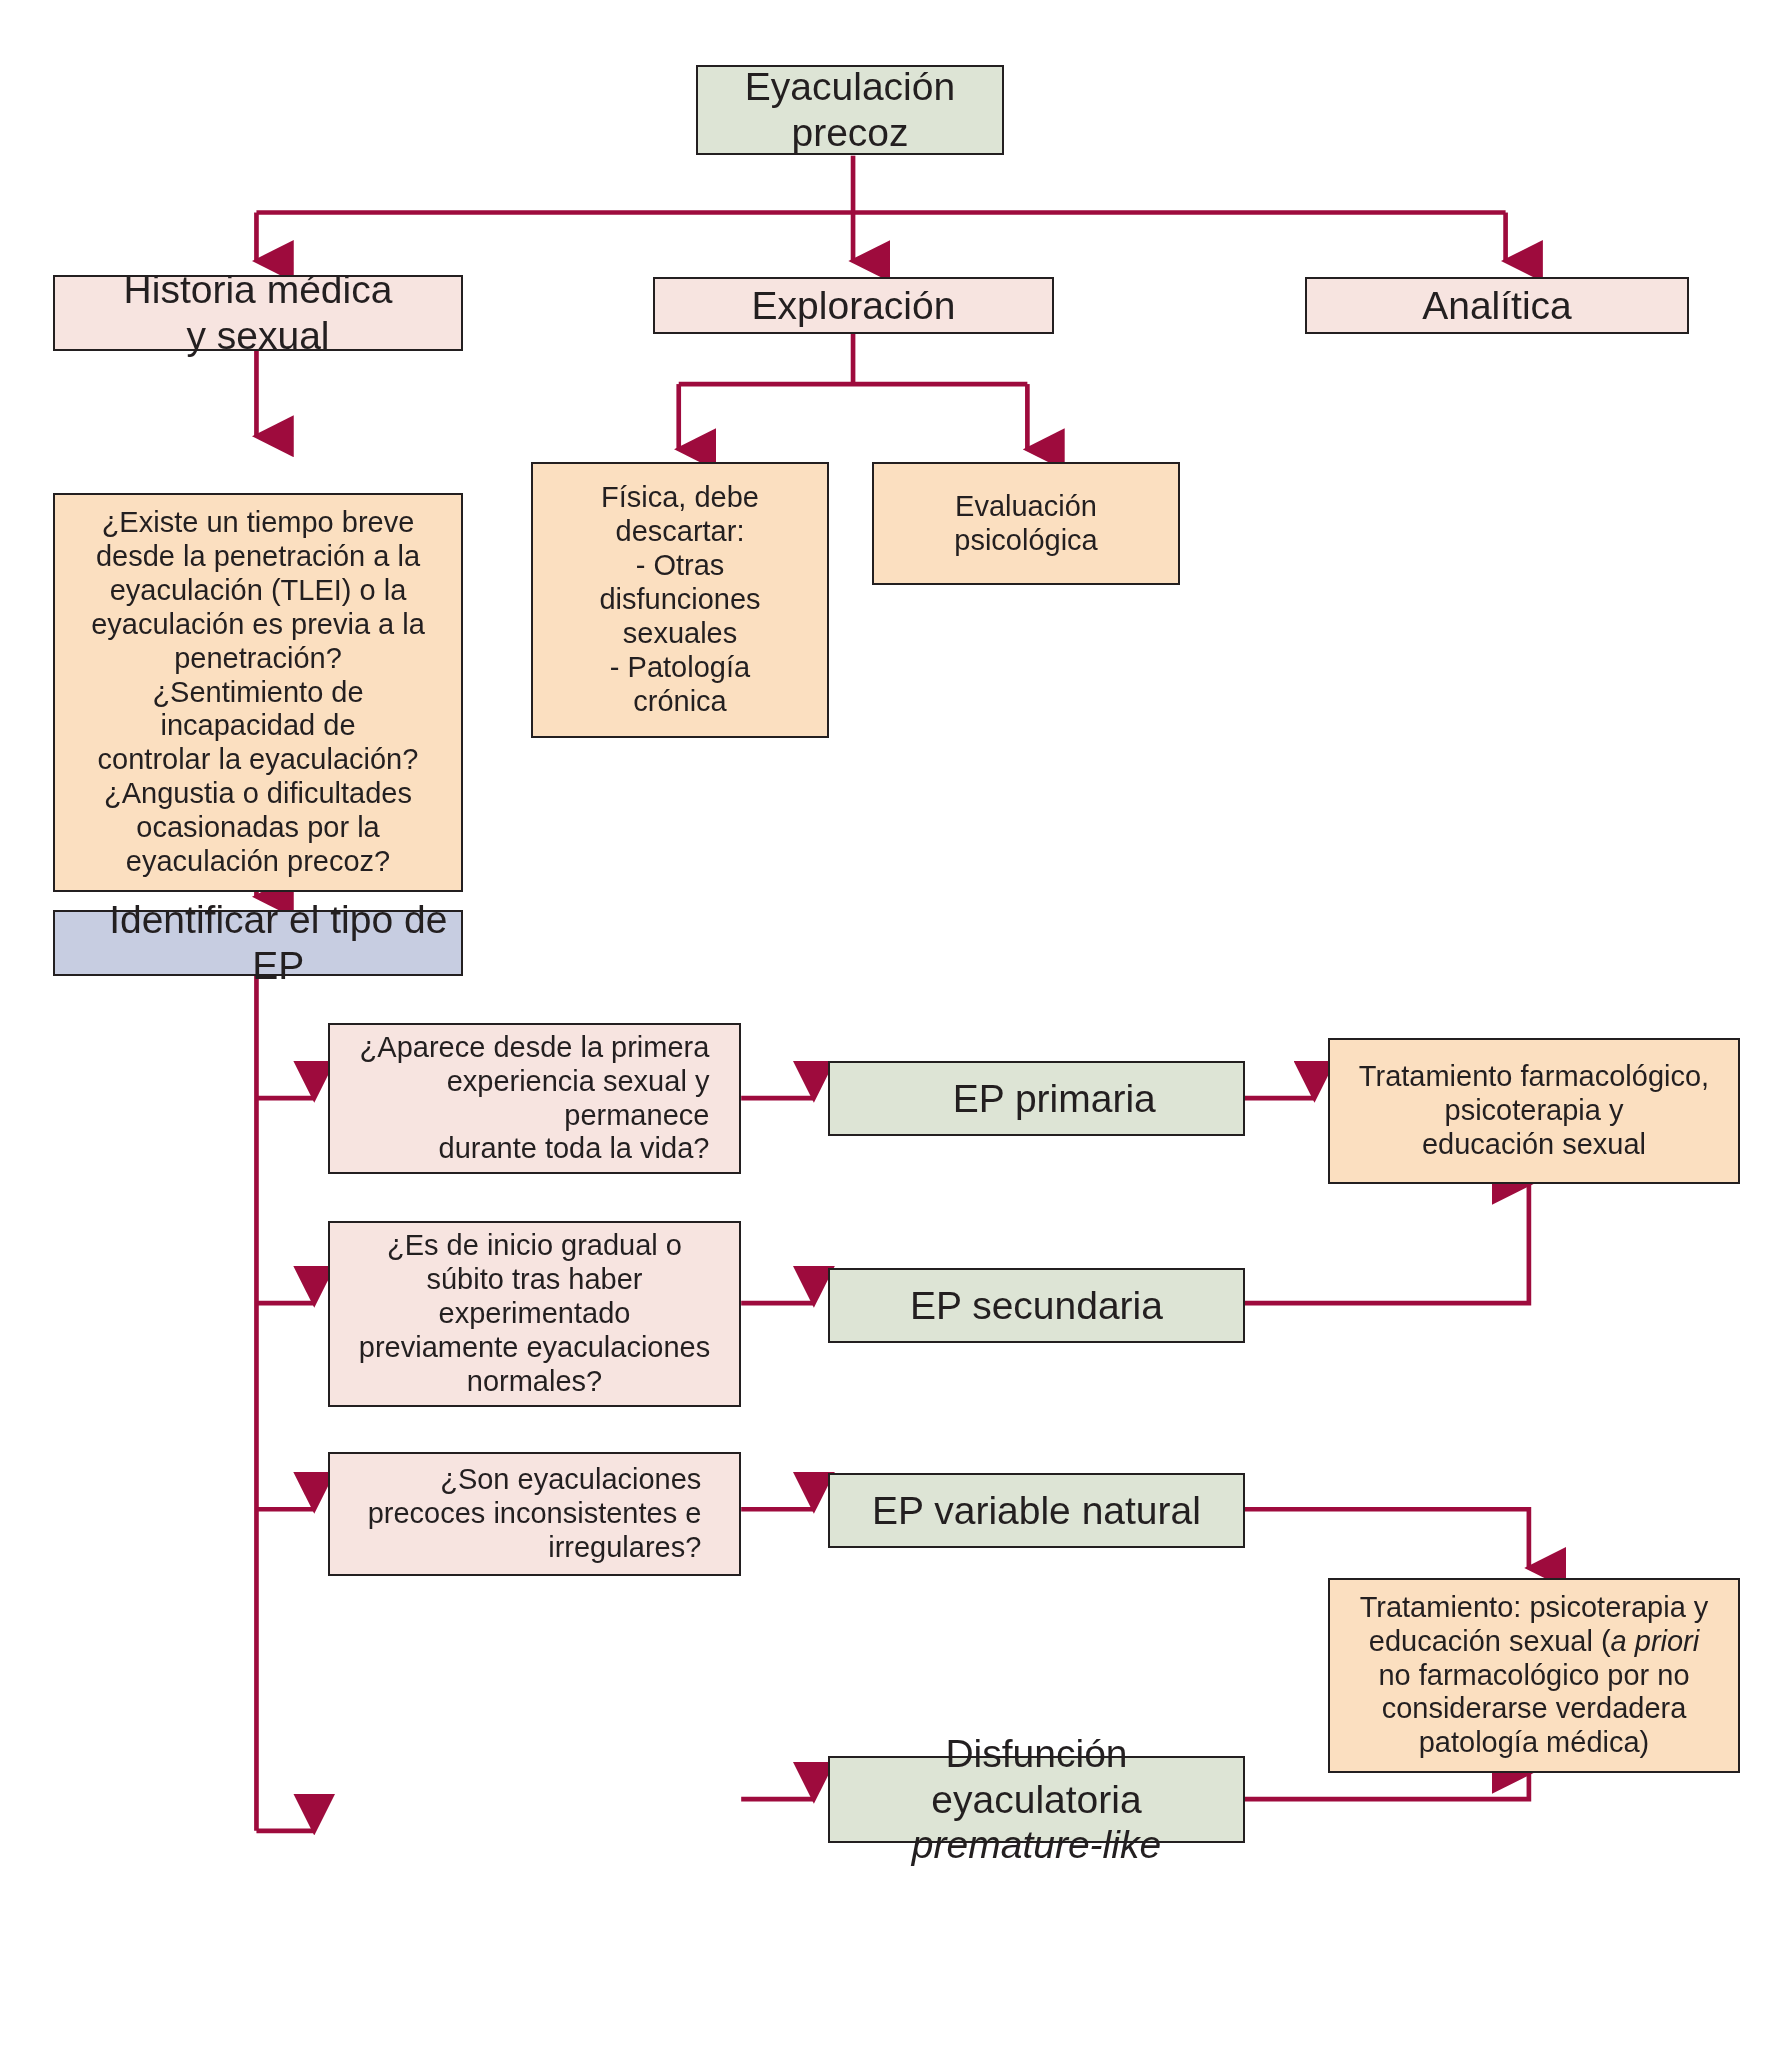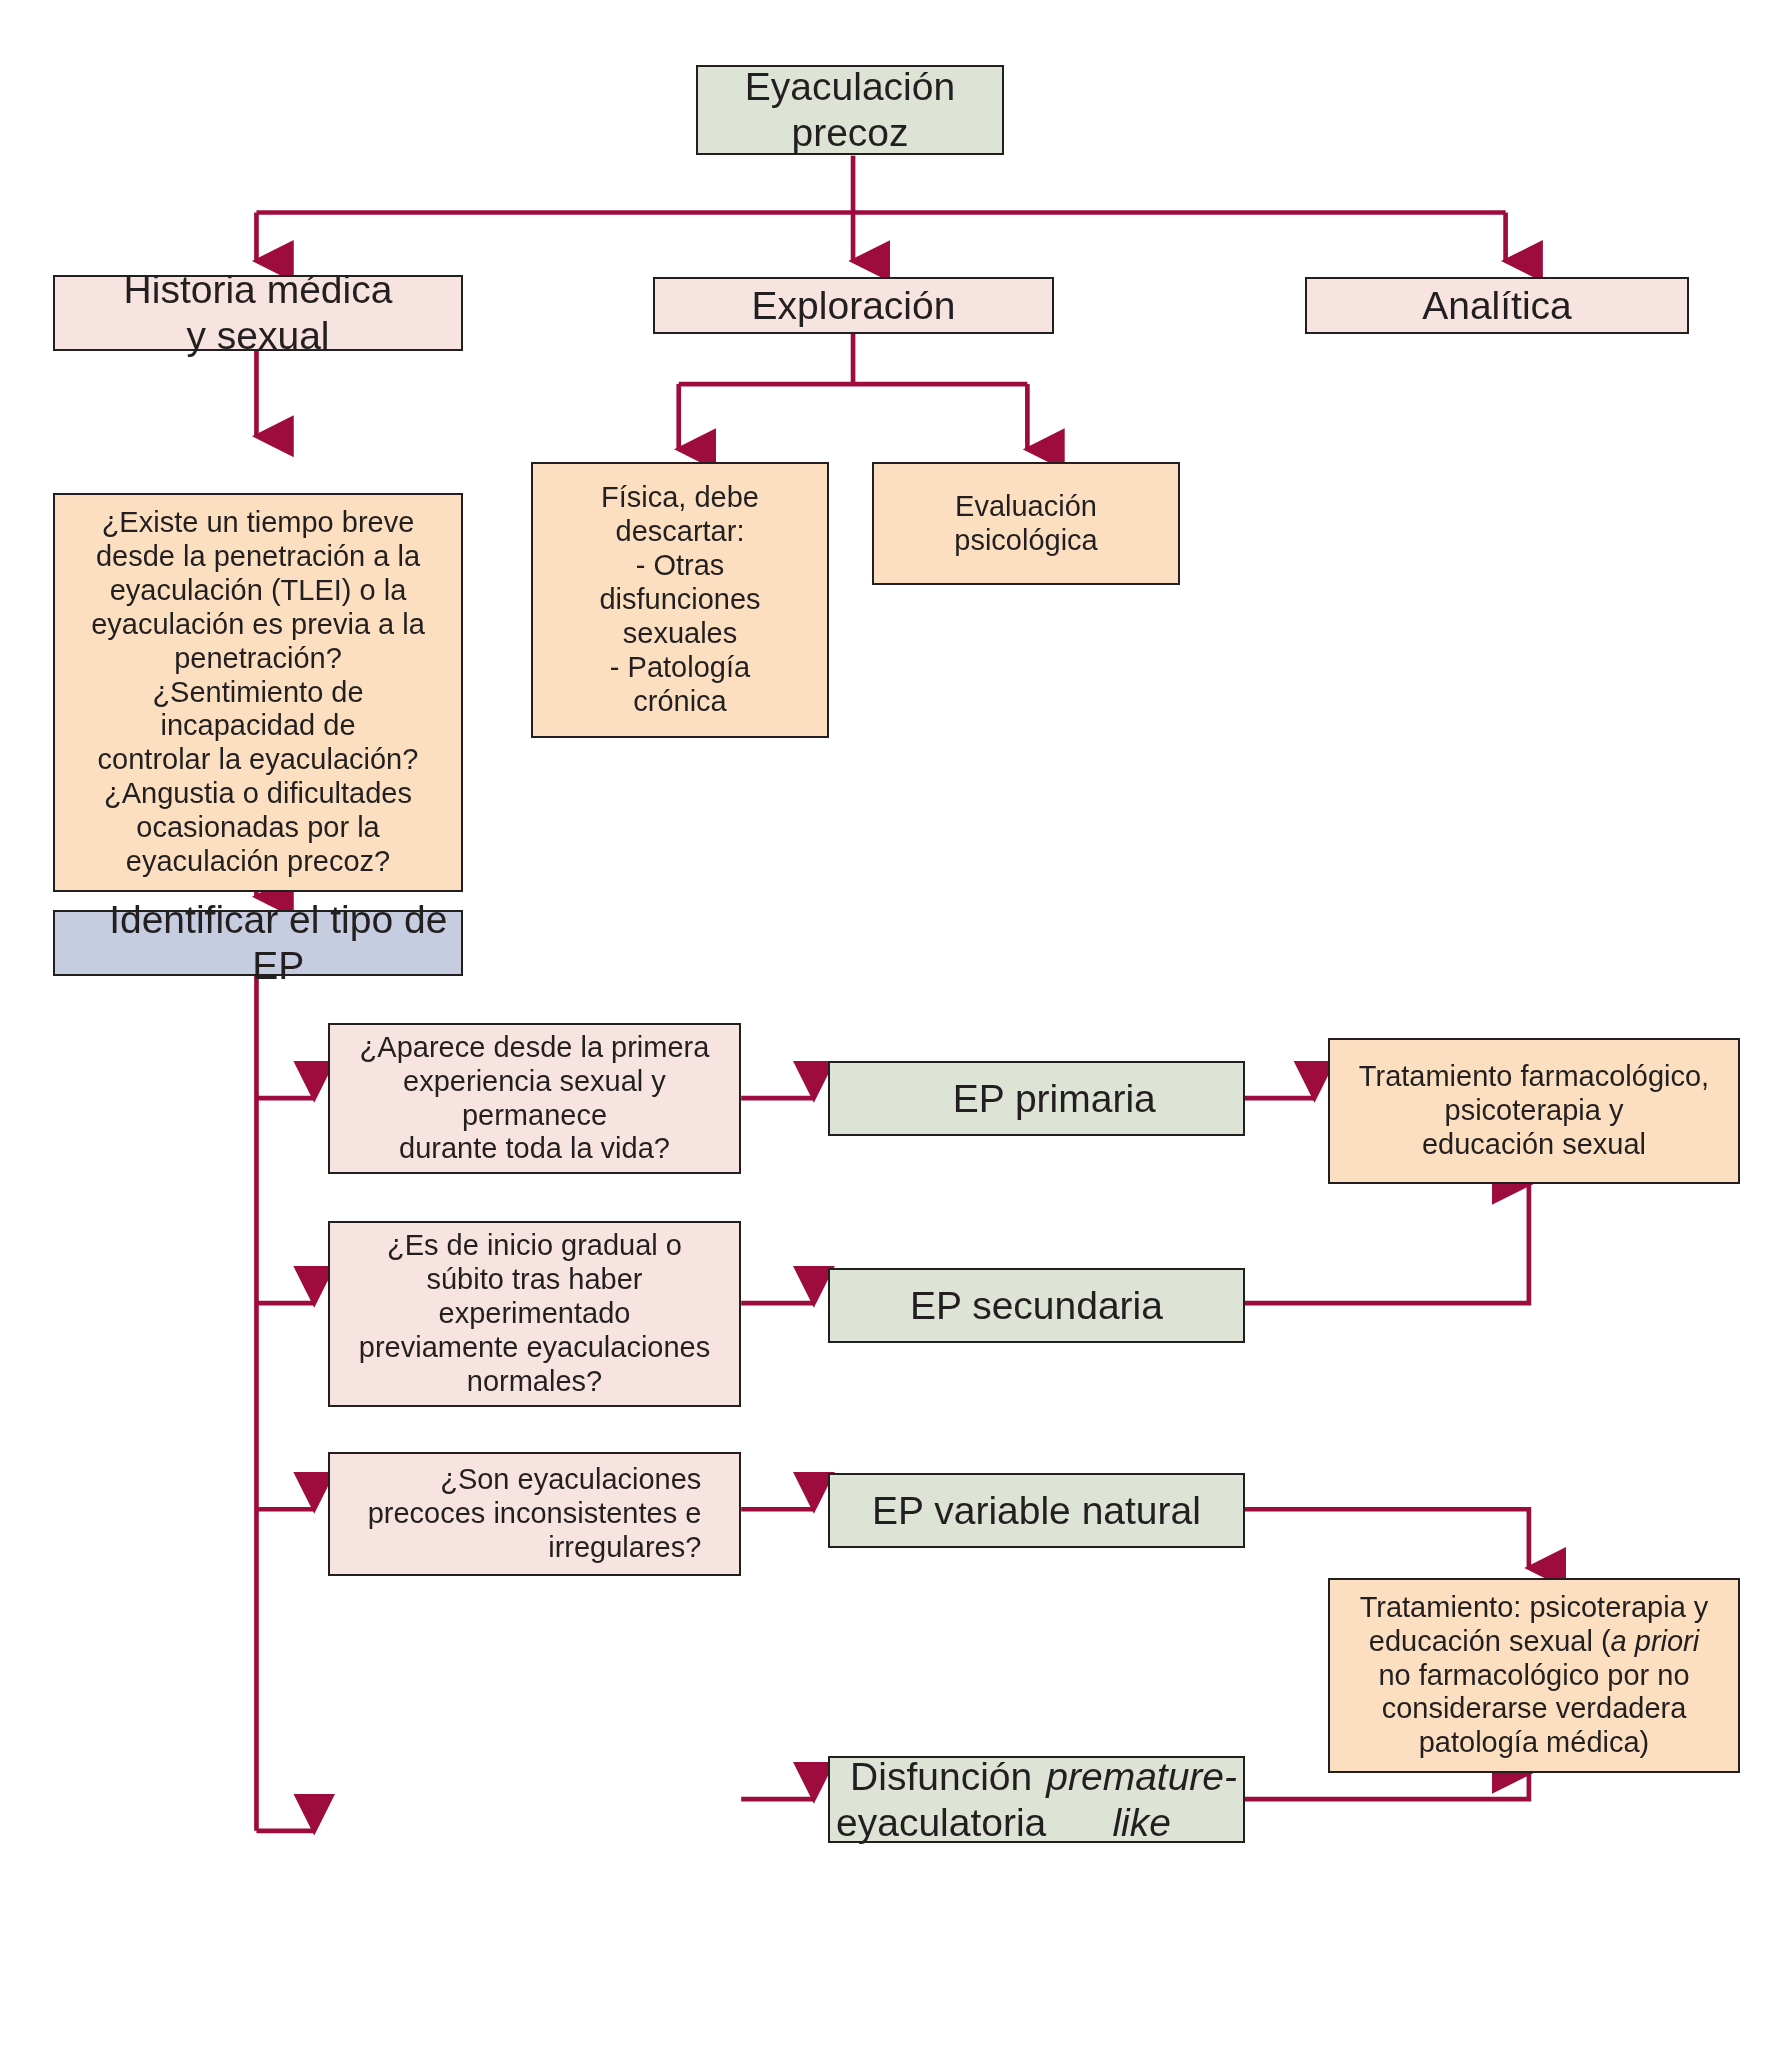--- a/index.html
+++ b/index.html
@@ -137,21 +137,21 @@
 disfunciones
 sexuales
 - Patología
 crónica</div>
 
   <div class="node node-orange f31" style="left:872px; top:462px; width:308px; height:123px;">Evaluación
 psicológica</div>
 
   <div class="node node-blue f32" style="left:53px; top:910px; width:410px; height:66px; justify-content:flex-start; padding-left:48px;">Identificar el tipo de EP</div>
 
-  <div class="node node-pink f31" style="left:328px; top:1023px; width:413px; height:151px;">¿Aparece desde la primera
+  <div class="node node-pink f31" style="left:328px; top:1023px; width:413px; height:151px;text-align:right;">¿Aparece desde la primera
 experiencia sexual y
 permanece
 durante toda la vida?</div>
 
   <div class="node node-pink f31" style="left:328px; top:1221px; width:413px; height:186px;">¿Es de inicio gradual o
 súbito tras haber
 experimentado
 previamente eyaculaciones
 normales?</div>
 
@@ -159,21 +159,21 @@
 precoces inconsistentes e
 irregulares?</div>
 
 
   <div class="node node-green f32" style="left:828px; top:1061px; width:417px; height:75px;padding-left:43px;">EP primaria</div>
 
   <div class="node node-green f32" style="left:828px; top:1268px; width:417px; height:75px;">EP secundaria</div>
 
   <div class="node node-green f32" style="left:828px; top:1473px; width:417px; height:75px;">EP variable natural</div>
 
-  <div class="node node-green f32" style="left:828px; top:1756px; width:417px; height:87px; flex-direction:row; white-space:normal;">
+  <div class="node node-green f32" style="left:828px; top:1756px; width:417px; height:87px; flex-direction:column; white-space:normal;">
     <span>Disfunción eyaculatoria</span>
     <i>premature-like</i>
   </div>
 
   <div class="node node-orange f31" style="left:1328px; top:1578px; width:412px; height:195px; flex-direction:column; white-space:normal;">
     <span>Tratamiento: psicoterapia y</span>
     <span>
       <span>educación sexual (</span><i>a priori</i>
     </span>
     <span style="white-space:pre-line;">no farmacológico por no

